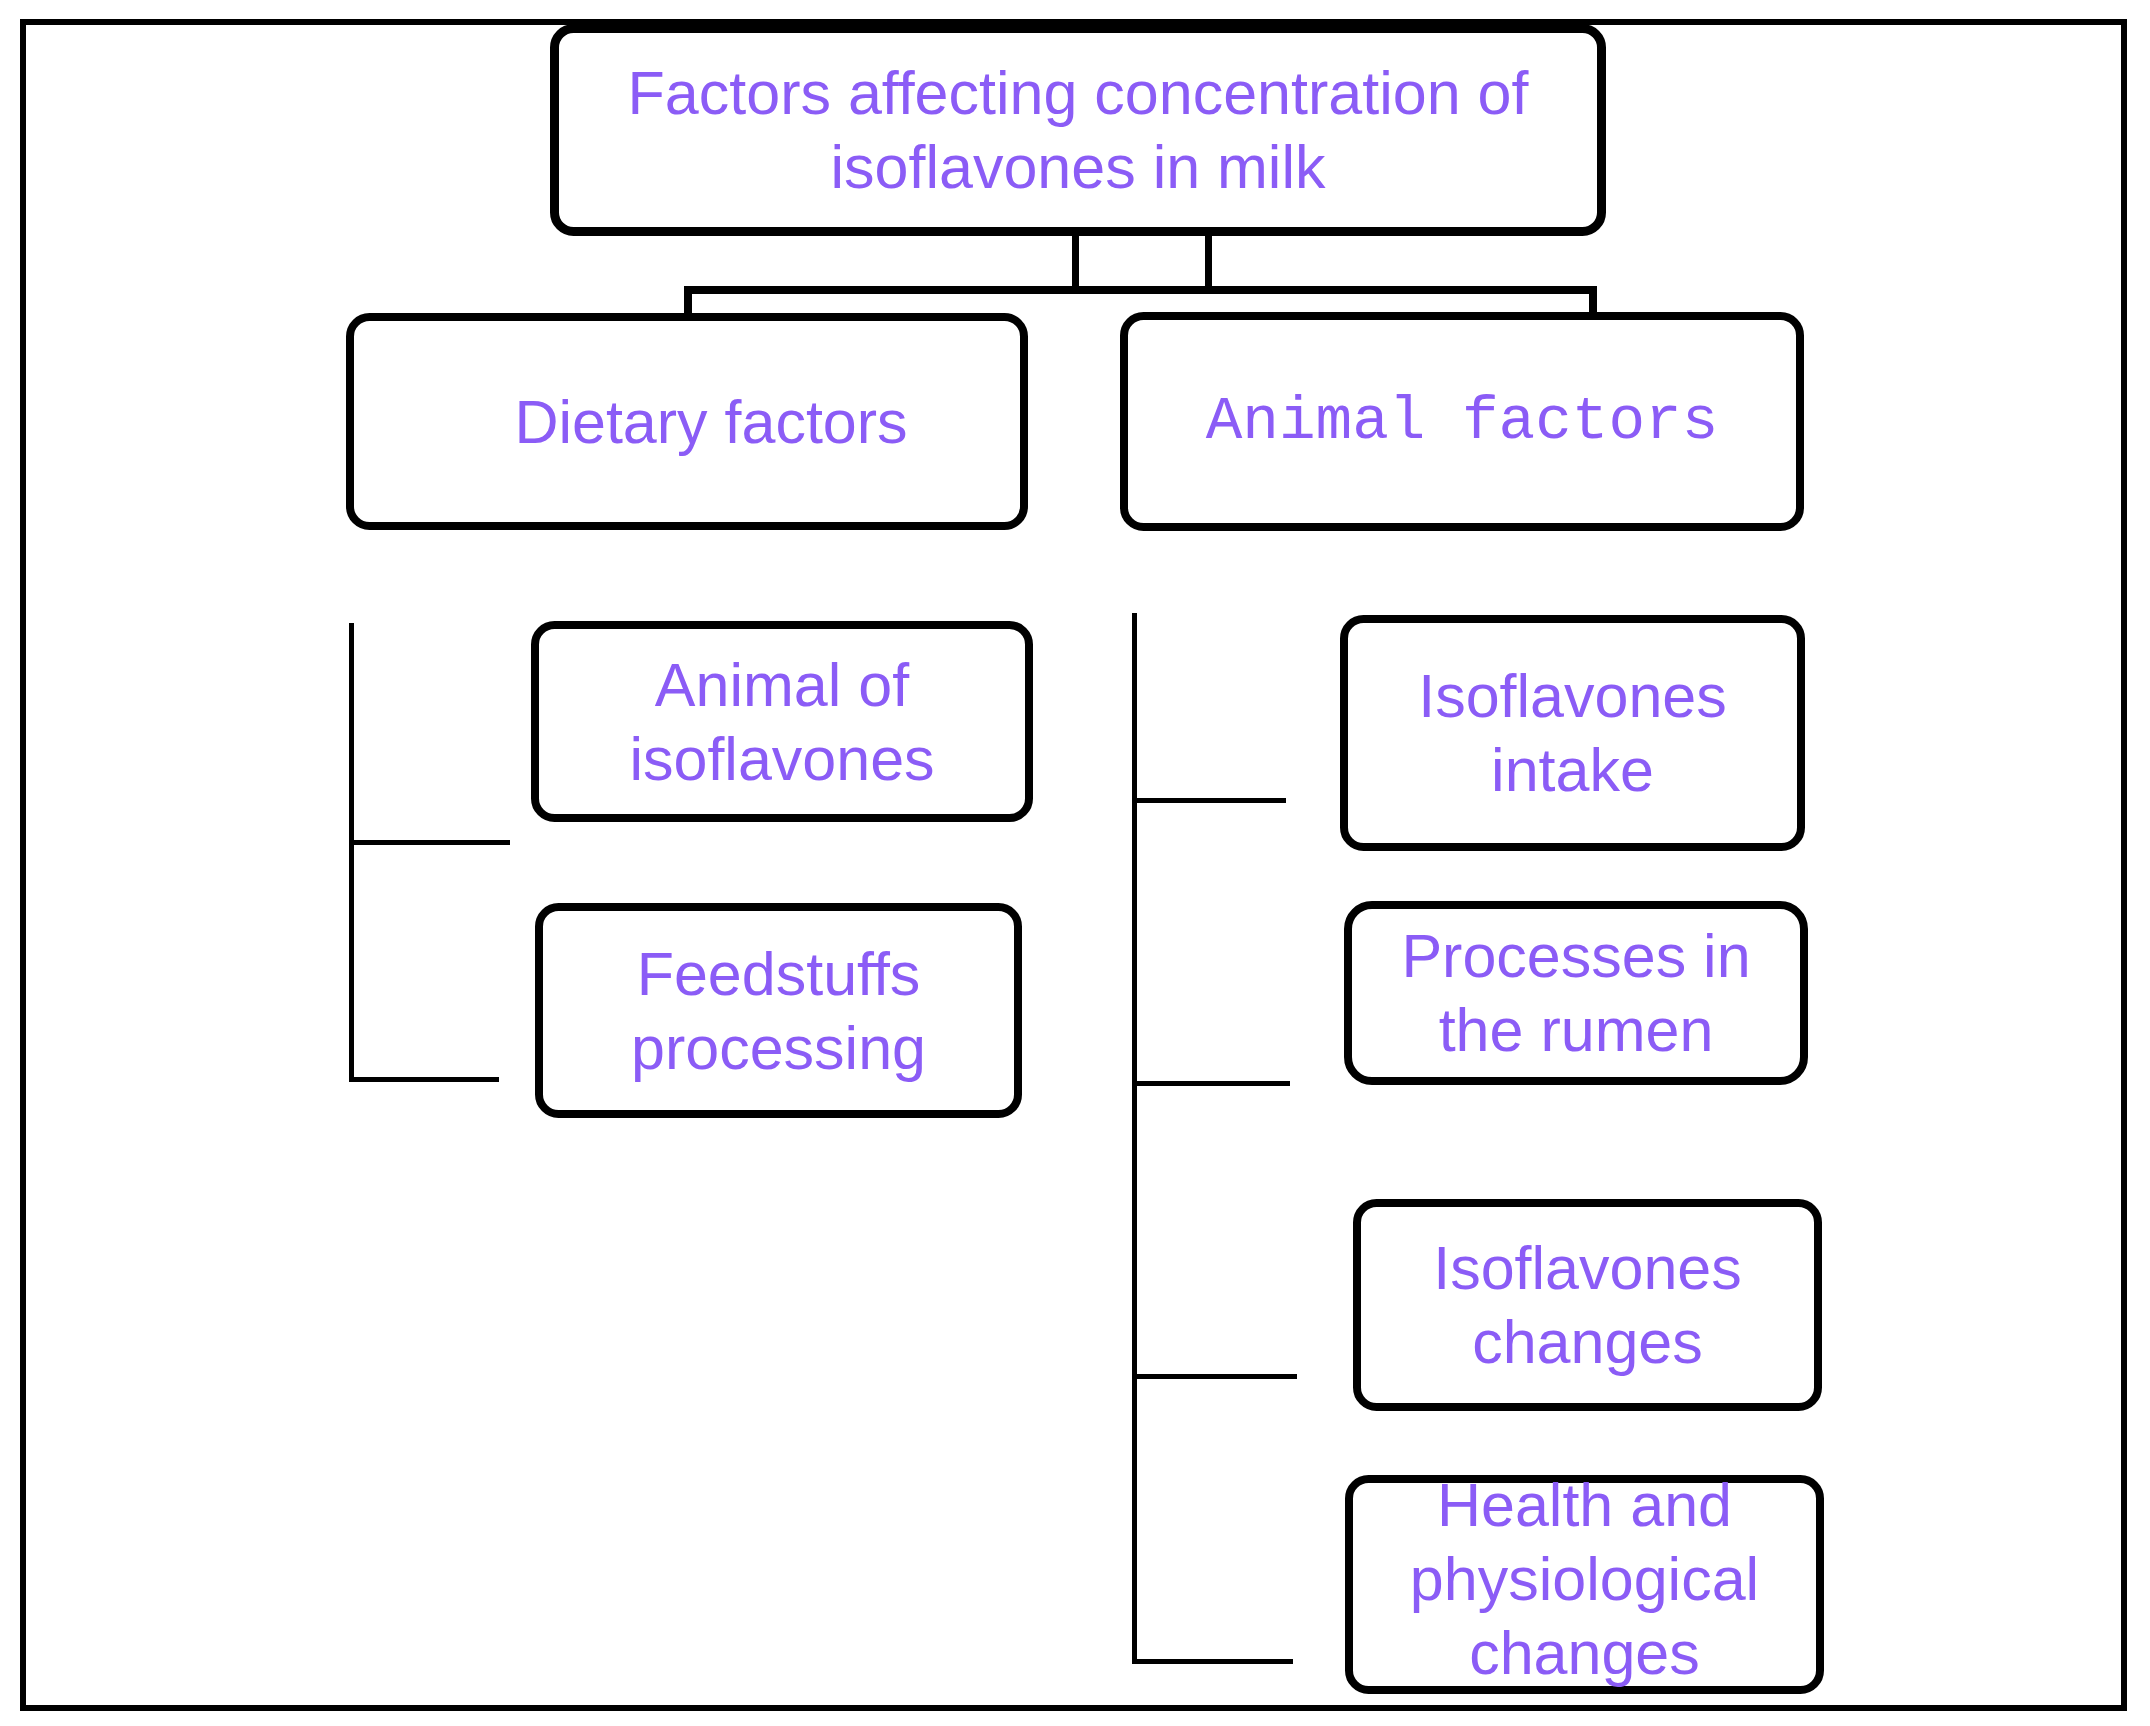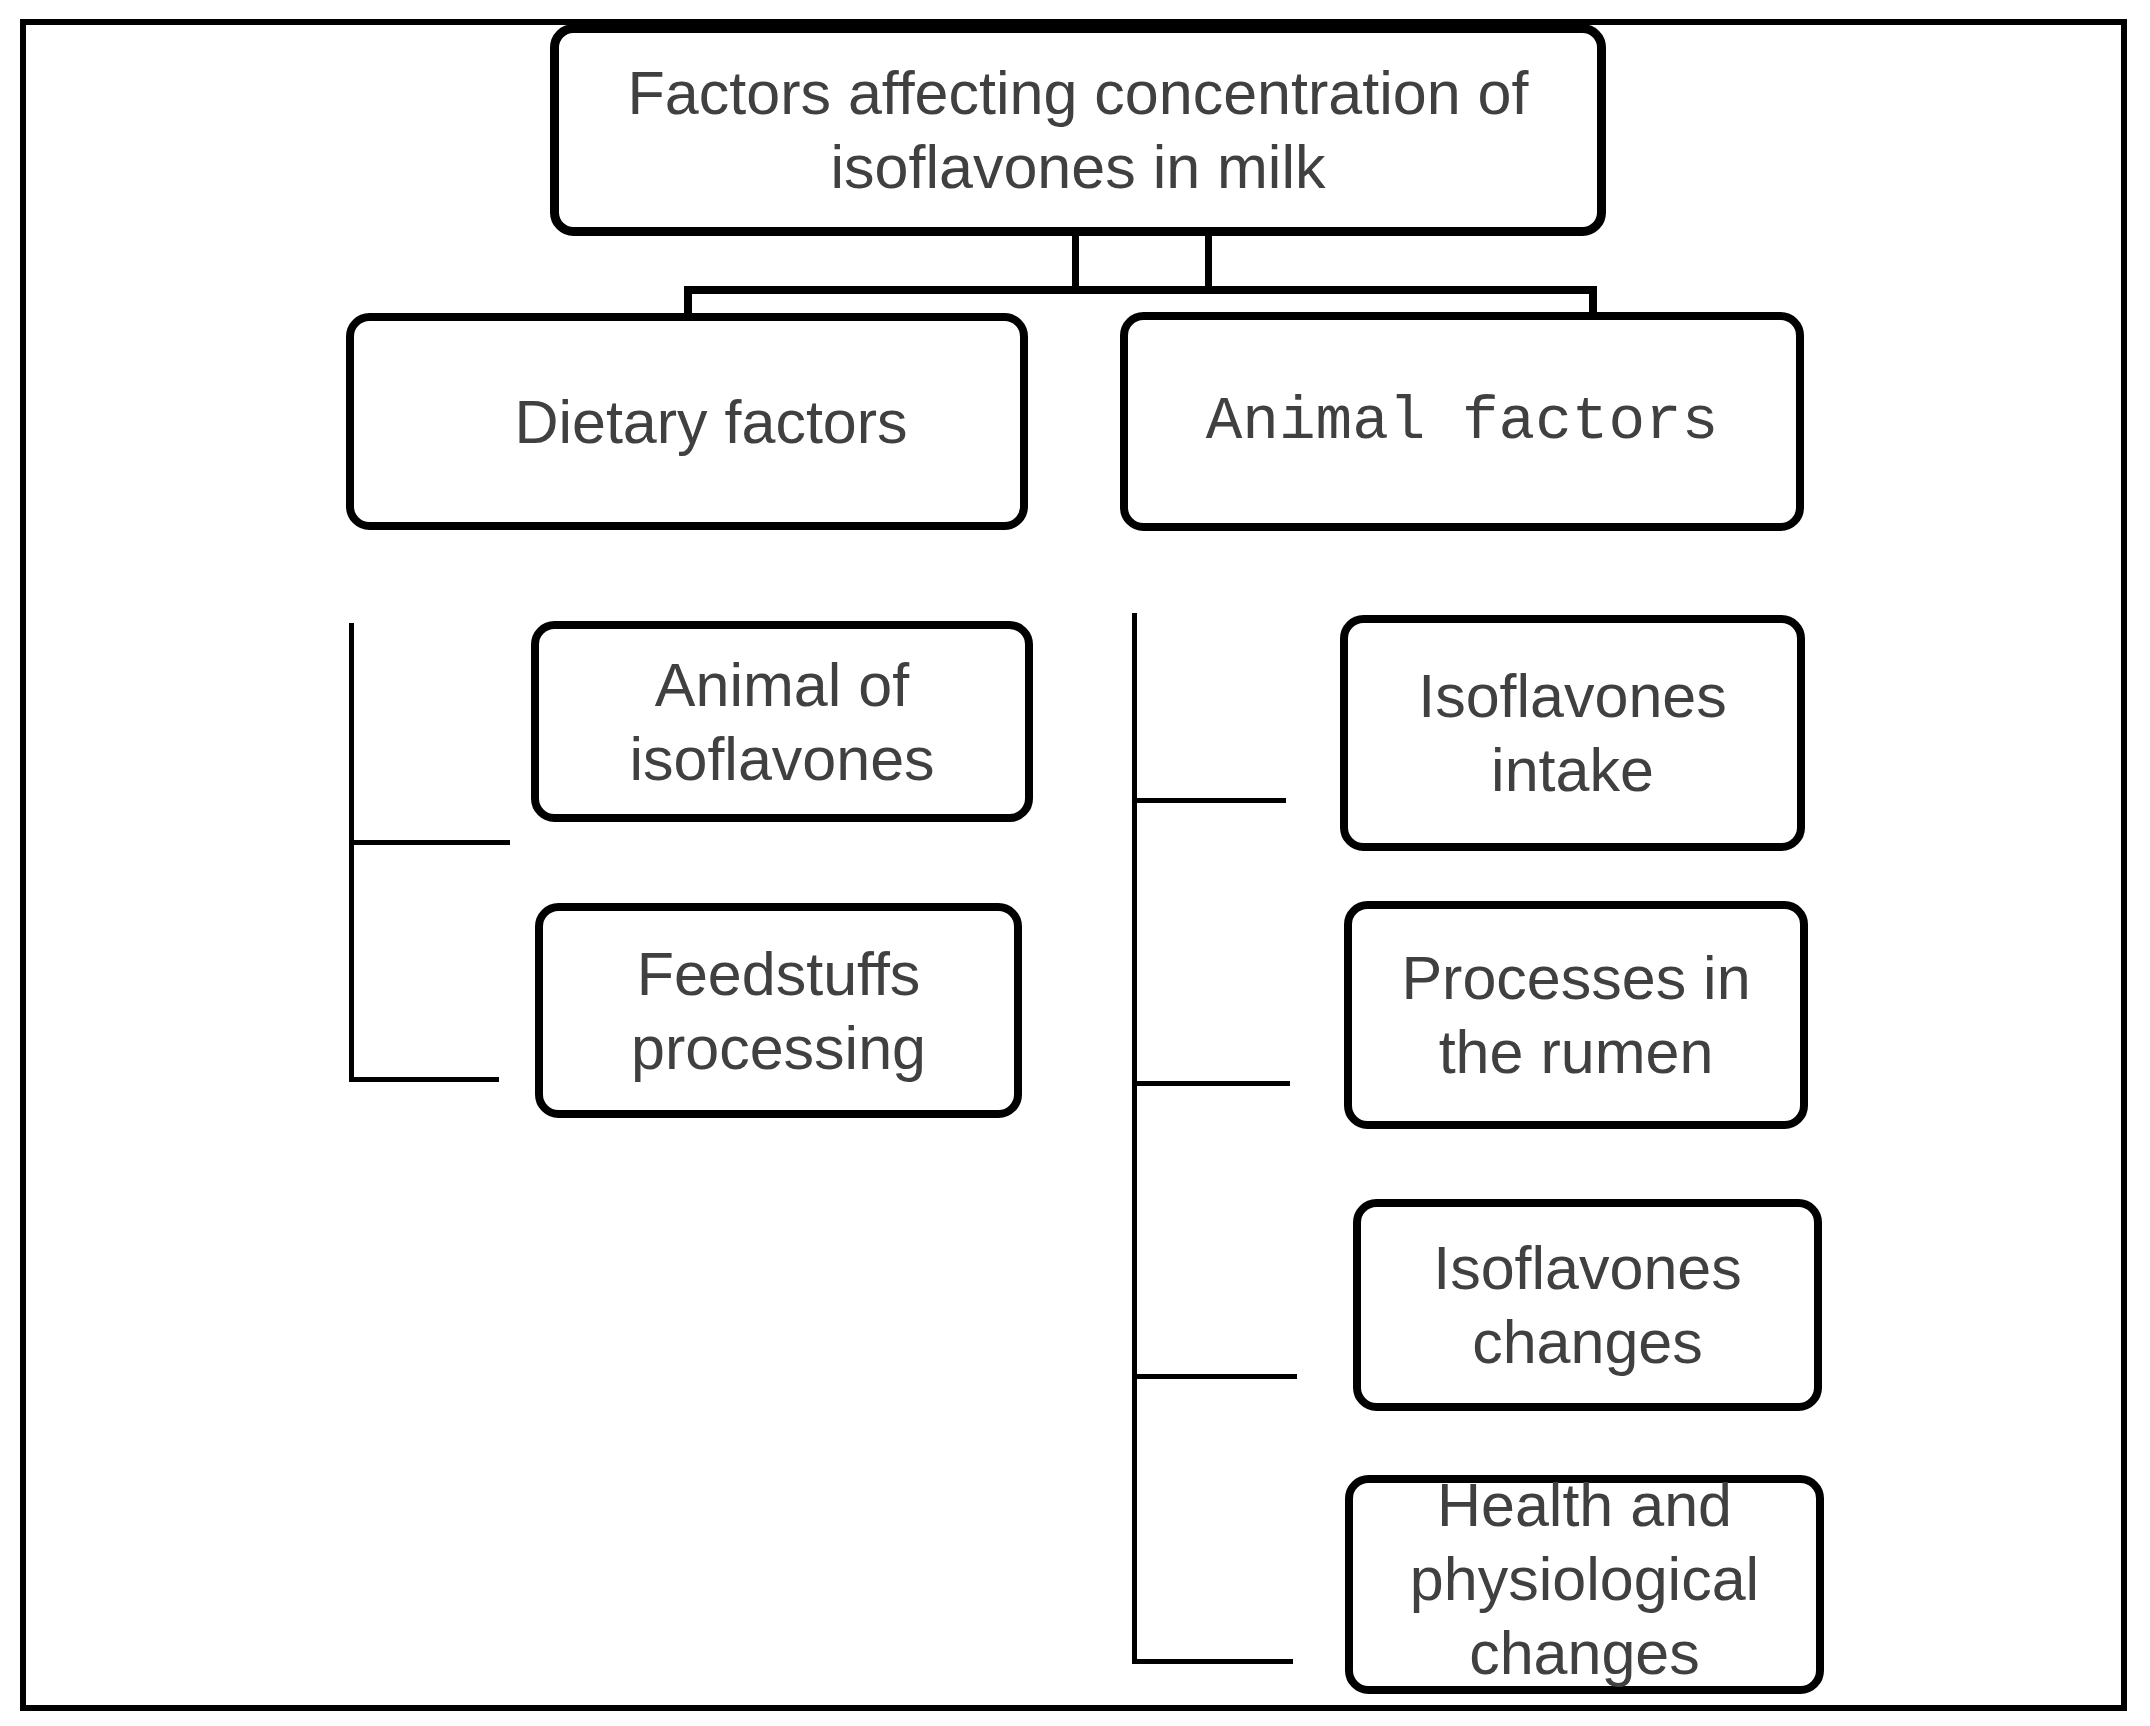--- a/index.html
+++ b/index.html
@@ -2,21 +2,21 @@
 <html style="font-size:12.5px"><head>
 <meta charset="utf-8">
 <style>
   html, body { margin: 0; padding: 0; background: #ffffff; }
   .canvas {
     position: relative;
     width: 2151px;
     height: 1727px;
     background: #ffffff;
     font-family: "Liberation Sans", sans-serif;
-    color: #404040;
+    color: #8b5cf6;
     overflow: hidden;
   }
   .outer-border {
     position: absolute;
     left: 20.4px; top: 19px;
     width: 2095px; height: 1680px;
     border: 6.3px solid #000000;
   }
   .node {
     position: absolute;
@@ -31,21 +31,21 @@
     line-height: 74px;
     box-sizing: border-box;
   }
   .node .lbl { display: block; padding: 0 15.7px; }
   .root-box   { left: 550px;  top: 23.5px;   width: 1056px; height: 212px; border-width: 9.4px; }
   .dietary-box{ left: 346px;  top: 313px;  width: 682px;  height: 217px; padding-left: 48px; }
   .animal-box { left: 1120px; top: 312px;  width: 684px;  height: 219px; font-family: Liberation Mono, monospace; }
   .source-box { left: 531px;  top: 621px;  width: 502px;  height: 201px; }
   .feed-box   { left: 535px;  top: 903px; width: 487px;  height: 215px; }
   .intake-box { left: 1340px; top: 615px;  width: 465px;  height: 236px; }
-  .rumen-box  { left: 1344px; top: 901px; width: 464px;  height: 228px; }
+  .rumen-box  { left: 1344px; top: 901px; width: 464px;  height: 184px; border-radius: 28px; }
   .post-box   { left: 1353px; top: 1199px; width: 469px;  height: 212px; }
   .health-box {
     left: 1345px; top: 1475px; width: 479px; height: 219px;
     align-items: flex-start; overflow: visible;
   }
   .health-box .lbl { margin-top: -15px; }
   .line { position: absolute; background: #000000; }
   
   .stub-a { left: 1072px; top: 235px; width: 7px;  height: 52px; }
   .stub-b { left: 1205px; top: 235px; width: 7px;  height: 52px; }

